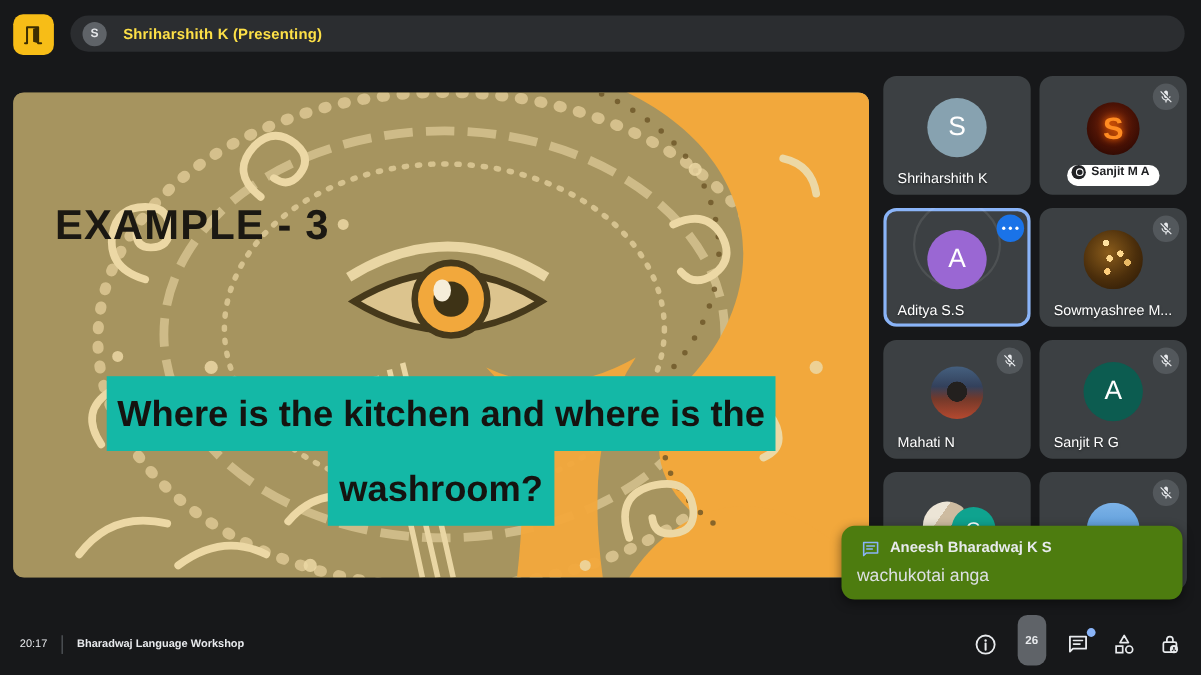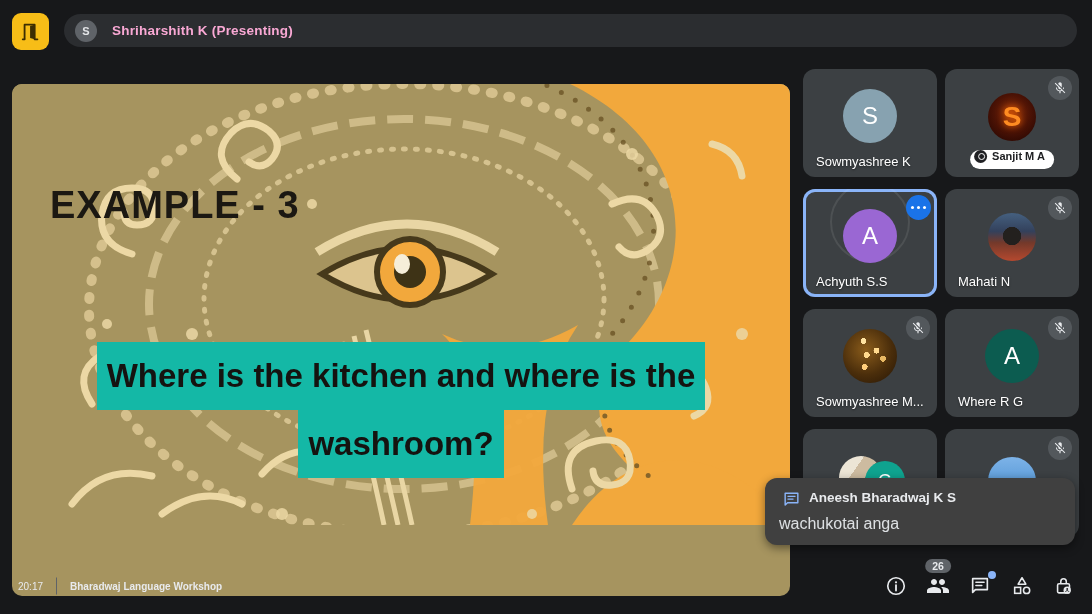--- a/index.html
+++ b/index.html
@@ -6,24 +6,24 @@
   *{box-sizing:border-box;font-family:"Liberation Sans",sans-serif;}
   #app{position:relative;width:1092px;height:614px;background:#17181a;overflow:hidden;}
 
   
   .logo{position:absolute;left:12px;top:13px;width:37px;height:37px;border-radius:9px;
         background:#f7bd17;display:flex;align-items:center;justify-content:center;}
   .presenter-pill{position:absolute;left:64px;top:14px;width:1013px;height:33px;border-radius:17px;
         background:#2b2d30;display:flex;align-items:center;}
   .presenter-avatar{width:22px;height:22px;border-radius:50%;background:#5f6368;color:#e3e5e8;
         font-size:11px;font-weight:700;display:flex;align-items:center;justify-content:center;margin-left:11px;}
-  .presenter-label{margin-left:15px;color:#f9a8d4;font-size:13.5px;font-weight:700;letter-spacing:.2px;}
-
-  
-  .stage{position:absolute;left:12px;top:84px;width:778px;height:512px;border-radius:10px;
+  .presenter-label{margin-left:15px;color:#fde047;font-size:13.5px;font-weight:700;letter-spacing:.2px;}
+
+  
+  .stage{position:absolute;left:12px;top:84px;width:778px;height:441px;border-radius:10px;
          overflow:hidden;background:#a6945f;}
   .stage svg.deco{position:absolute;left:0;top:0;}
   .slide-title{position:absolute;left:38px;top:100px;font-size:38px;font-weight:800;color:#1b1812;
          letter-spacing:1px;}
   .slide-question{position:absolute;left:0;right:0;top:258px;text-align:center;
          font-size:33px;font-weight:800;color:#151310;line-height:44px;}
   .slide-question .hl{background:#14b8a6;display:inline-block;padding:12px 10px;}
 
   
   .grid{position:absolute;left:803px;top:69px;width:276px;display:grid;
@@ -69,36 +69,36 @@
          background:#0fa38f;color:#fff;font-size:18px;font-weight:500;
          display:flex;align-items:center;justify-content:center;}
   .av-earth{width:48px;height:48px;top:28px;
          background:
            radial-gradient(circle at 38% 72%, #e8ecef 0 22%, transparent 24%),
            radial-gradient(circle at 70% 60%, #dfe6ea 0 14%, transparent 16%),
            linear-gradient(180deg,#7db3e8 0%,#5b9bd8 55%,#9ec7e8 100%);}
 
   
   .toast{position:absolute;left:765px;top:478px;width:310px;height:67px;border-radius:12px;
-         background:#404040;box-shadow:0 3px 10px rgba(0,0,0,.45);z-index:5;}
+         background:#4d7c0f;box-shadow:0 3px 10px rgba(0,0,0,.45);z-index:5;}
   .toast-sender{position:absolute;left:44px;top:12px;color:#e8eaed;font-size:13.5px;font-weight:700;}
   .toast-msg{position:absolute;left:14px;top:37px;color:#dde0e3;font-size:16px;}
   .toast-icon{position:absolute;left:17px;top:12px;}
 
   
   .bottombar{position:absolute;left:0;right:0;top:558px;height:56px;}
   .meet-info{position:absolute;left:18px;top:50%;transform:translateY(-50%);
          display:flex;align-items:center;color:#e8eaed;font-size:10px;}
   .meet-info .sep{width:1px;height:17px;background:#5f6368;margin:0 13px;}
   .meet-info .mname{font-weight:600;}
   .rightbar{position:absolute;right:16px;top:50%;transform:translateY(-50%);
          display:flex;align-items:center;gap:18px;}
   .ricon{position:relative;width:24px;height:24px;display:flex;align-items:center;justify-content:center;}
   .count-badge{position:absolute;top:-15px;left:50%;transform:translateX(-50%);background:#5f6368;
-         color:#e8eaed;font-size:10.5px;font-weight:600;border-radius:9px;padding:1px 7px;}
+         color:#e8eaed;font-size:10.5px;font-weight:600;border-radius:9px;padding:17px 7px;}
   .notif-dot{position:absolute;top:-3px;right:-4px;width:8px;height:8px;border-radius:50%;background:#8ab4f8;}
 
   svg{display:block;}
 </style>
 </head>
 <body>
 
 <svg width="0" height="0" style="position:absolute">
   <symbol id="i-micoff" viewBox="0 0 24 24">
     <path fill="currentColor" d="M19 11h-1.7c0 .74-.16 1.43-.43 2.05l1.23 1.23c.56-.98.9-2.09.9-3.28zm-4.02.17c0-.06.02-.11.02-.17V5c0-1.66-1.34-3-3-3S9 3.34 9 5v.18l5.98 5.99zM4.27 3L3 4.27l6.01 6.01V11c0 1.66 1.33 3 2.99 3 .22 0 .44-.03.65-.08l1.66 1.66c-.71.33-1.5.52-2.31.52-2.76 0-5.3-2.1-5.3-5.1H5c0 3.41 2.72 6.23 6 6.72V21h2v-3.28c.91-.13 1.77-.45 2.54-.9L19.73 21 21 19.73 4.27 3z"></path>
@@ -227,21 +227,21 @@
       <span class="hl">washroom?</span>
     </div>
   </div>
 
   <div class="grid">
 
     <div class="tile">
       <div class="avatar" style="background: rgb(135, 162, 176);">
           <span>S</span>
         </div>
-      <div class="tname">Sowmyashree K</div>
+      <div class="tname">Shriharshith K</div>
     </div>
 
     <div class="tile">
       <div class="micbadge">
         <svg width="14" height="14" color="#e8eaed">
             <use href="#i-micoff"></use>
           </svg>
       </div>
       <div class="avatar av-sanjit">
           <span>S</span>
@@ -255,53 +255,53 @@
     <div class="tile active">
       <div class="avatar-ring"></div>
       <div class="avatar" style="background: rgb(154, 103, 211);">
           <span>A</span>
         </div>
       <div class="menu-btn">
           <i></i>
           <i></i>
           <i></i>
         </div>
-      <div class="tname">Achyuth S.S</div>
+      <div class="tname">Aditya S.S</div>
+    </div>
+
+    <div class="tile">
+      <div class="micbadge">
+        <svg width="14" height="14" color="#e8eaed">
+            <use href="#i-micoff"></use>
+          </svg>
+      </div>
+      <div class="avatar av-photo-sowmya"></div>
+      <div class="tname">Sowmyashree M...</div>
     </div>
 
     <div class="tile">
       <div class="micbadge">
         <svg width="14" height="14" color="#e8eaed">
             <use href="#i-micoff"></use>
           </svg>
       </div>
       <div class="avatar av-photo-mahati"></div>
       <div class="tname">Mahati N</div>
     </div>
 
     <div class="tile">
       <div class="micbadge">
         <svg width="14" height="14" color="#e8eaed">
             <use href="#i-micoff"></use>
           </svg>
       </div>
-      <div class="avatar av-photo-sowmya"></div>
-      <div class="tname">Sowmyashree M...</div>
-    </div>
-
-    <div class="tile">
-      <div class="micbadge">
-        <svg width="14" height="14" color="#e8eaed">
-            <use href="#i-micoff"></use>
-          </svg>
-      </div>
       <div class="avatar" style="background: rgb(12, 92, 80);">
           <span>A</span>
         </div>
-      <div class="tname">Where R G</div>
+      <div class="tname">Sanjit R G</div>
     </div>
 
     <div class="tile">
       <div class="av-cat"></div>
       <div class="av-g" style="background: rgb(15, 163, 143);">
           <span>G</span>
         </div>
     </div>
 
     <div class="tile">

